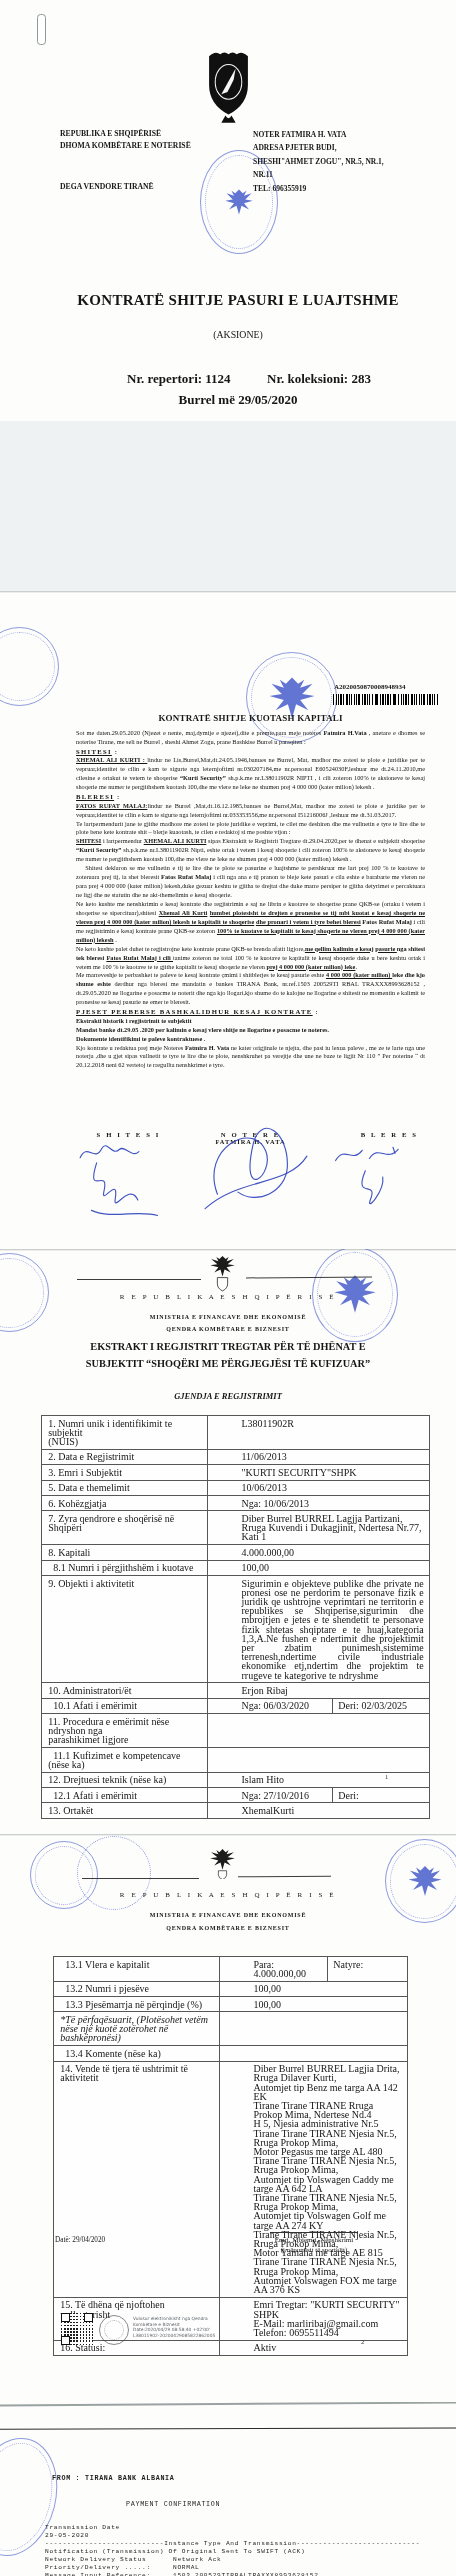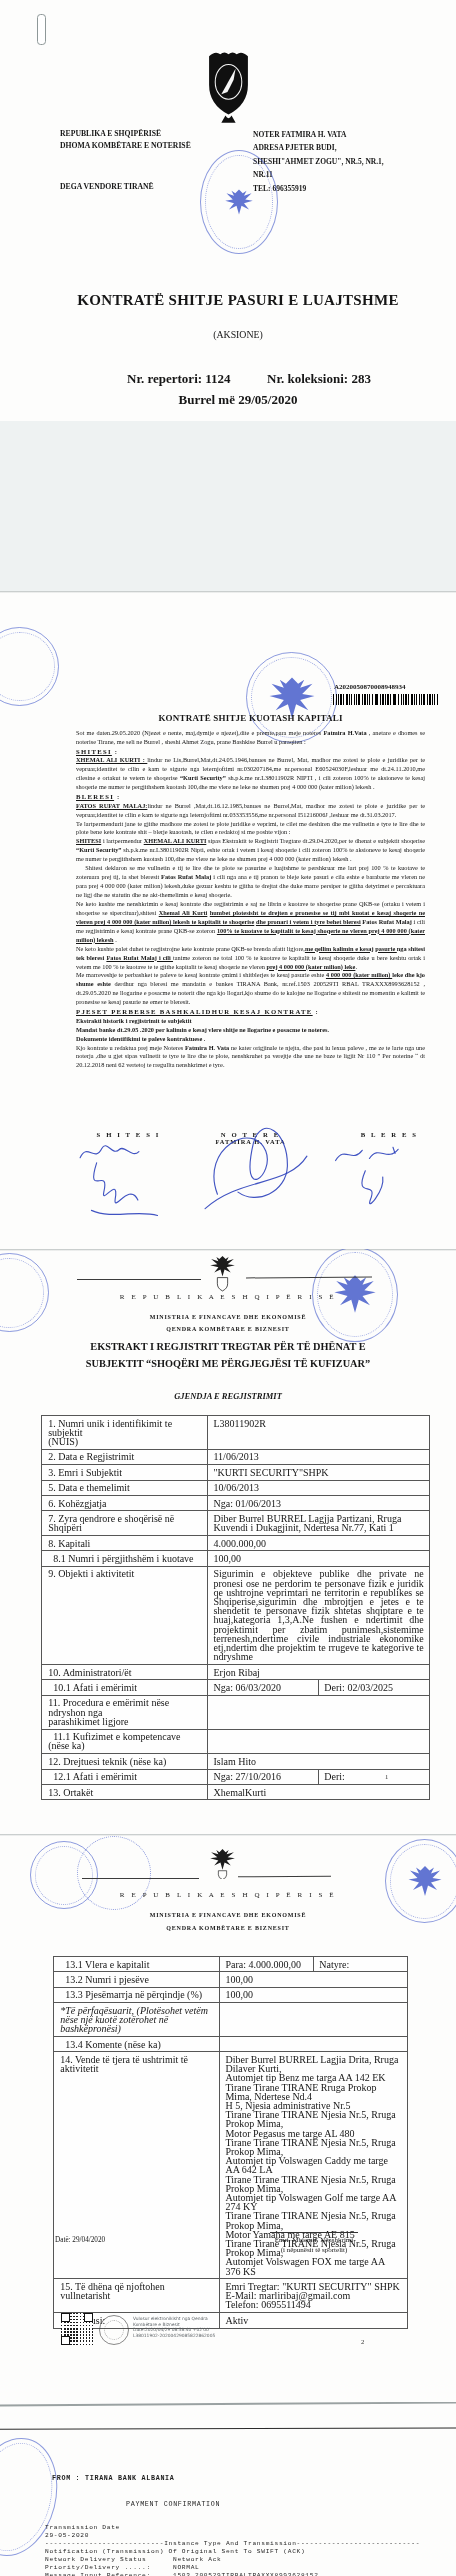--- a/index.html
+++ b/index.html
@@ -53,21 +53,21 @@
   .qkb-republic{font-size:7px;letter-spacing:2.6px;width:100%;text-align:center;}
   .qkb-min{font-size:6px;letter-spacing:0.8px;font-weight:bold;width:100%;text-align:center;line-height:11.3px;}
   .hline{height:0;border-top:0.7px solid #3c3c3c;position:absolute;}
   .ex-title{font-weight:bold;font-size:10.3px;width:100%;text-align:center;line-height:17px;}
   .sec-title{font-weight:bold;font-size:8.5px;width:100%;text-align:center;font-style:italic;}
   .reg-table{border:0.6px solid #565656;background:rgba(255,255,255,.5);}
   .trow{display:flex;border-bottom:0.6px solid #565656;}
   .trow:last-child{border-bottom:none;}
   .tc{font-size:10px;line-height:9.2px;white-space:pre-line;}
   .tl{width:155px;flex:0 0 155px;padding:2.6px 4.1px 2.6px 6.2px;border-right:0.6px solid #565656;}
-  .tv{flex:1;padding:2.6px 5.2px;}
+  .tv{flex:1;padding:2.6px 5.2px;margin-left:28px;}
   .tv.split{display:flex;padding:0;}
   .half{flex:1;padding:2.6px 5.2px;}
   .half + .half{border-left:0.6px solid #565656;}
   .tv.just{text-align:justify;}
   .pageno{font-size:6.7px;color:#333;}
   .date-line{font-size:7.2px;}
   .sign-block{font-size:7px;text-align:center;line-height:10.3px;}
   .sign-block .rule{border-top:0.7px solid #333;margin-bottom:2.1px;}
   .estamp-txt{font-family:"DejaVu Sans", sans-serif;font-size:4.4px;color:#5e6468;line-height:5.7px;}
   .qr{background:
@@ -250,21 +250,21 @@
       <div class="trow">
         <div class="tc tl">3.  Emri i Subjektit</div>
         <div class="tc tv">"KURTI SECURITY"SHPK</div>
       </div>
       <div class="trow">
         <div class="tc tl">5.  Data e themelimit</div>
         <div class="tc tv">10/06/2013</div>
       </div>
       <div class="trow">
         <div class="tc tl">6.  Kohëzgjatja</div>
-        <div class="tc tv">Nga: 01/06/2013</div>
+        <div class="tc tv">Nga: 10/06/2013</div>
       </div>
       <div class="trow">
         <div class="tc tl">7.  Zyra qendrore e shoqërisë në Shqipëri</div>
         <div class="tc tv">Diber Burrel  BURREL Lagjja Partizani, Rruga Kuvendi i Dukagjinit, Ndertesa Nr.77, Kati 1</div>
       </div>
       <div class="trow">
         <div class="tc tl">8.  Kapitali</div>
         <div class="tc tv">4.000.000,00</div>
       </div>
       <div class="trow">

